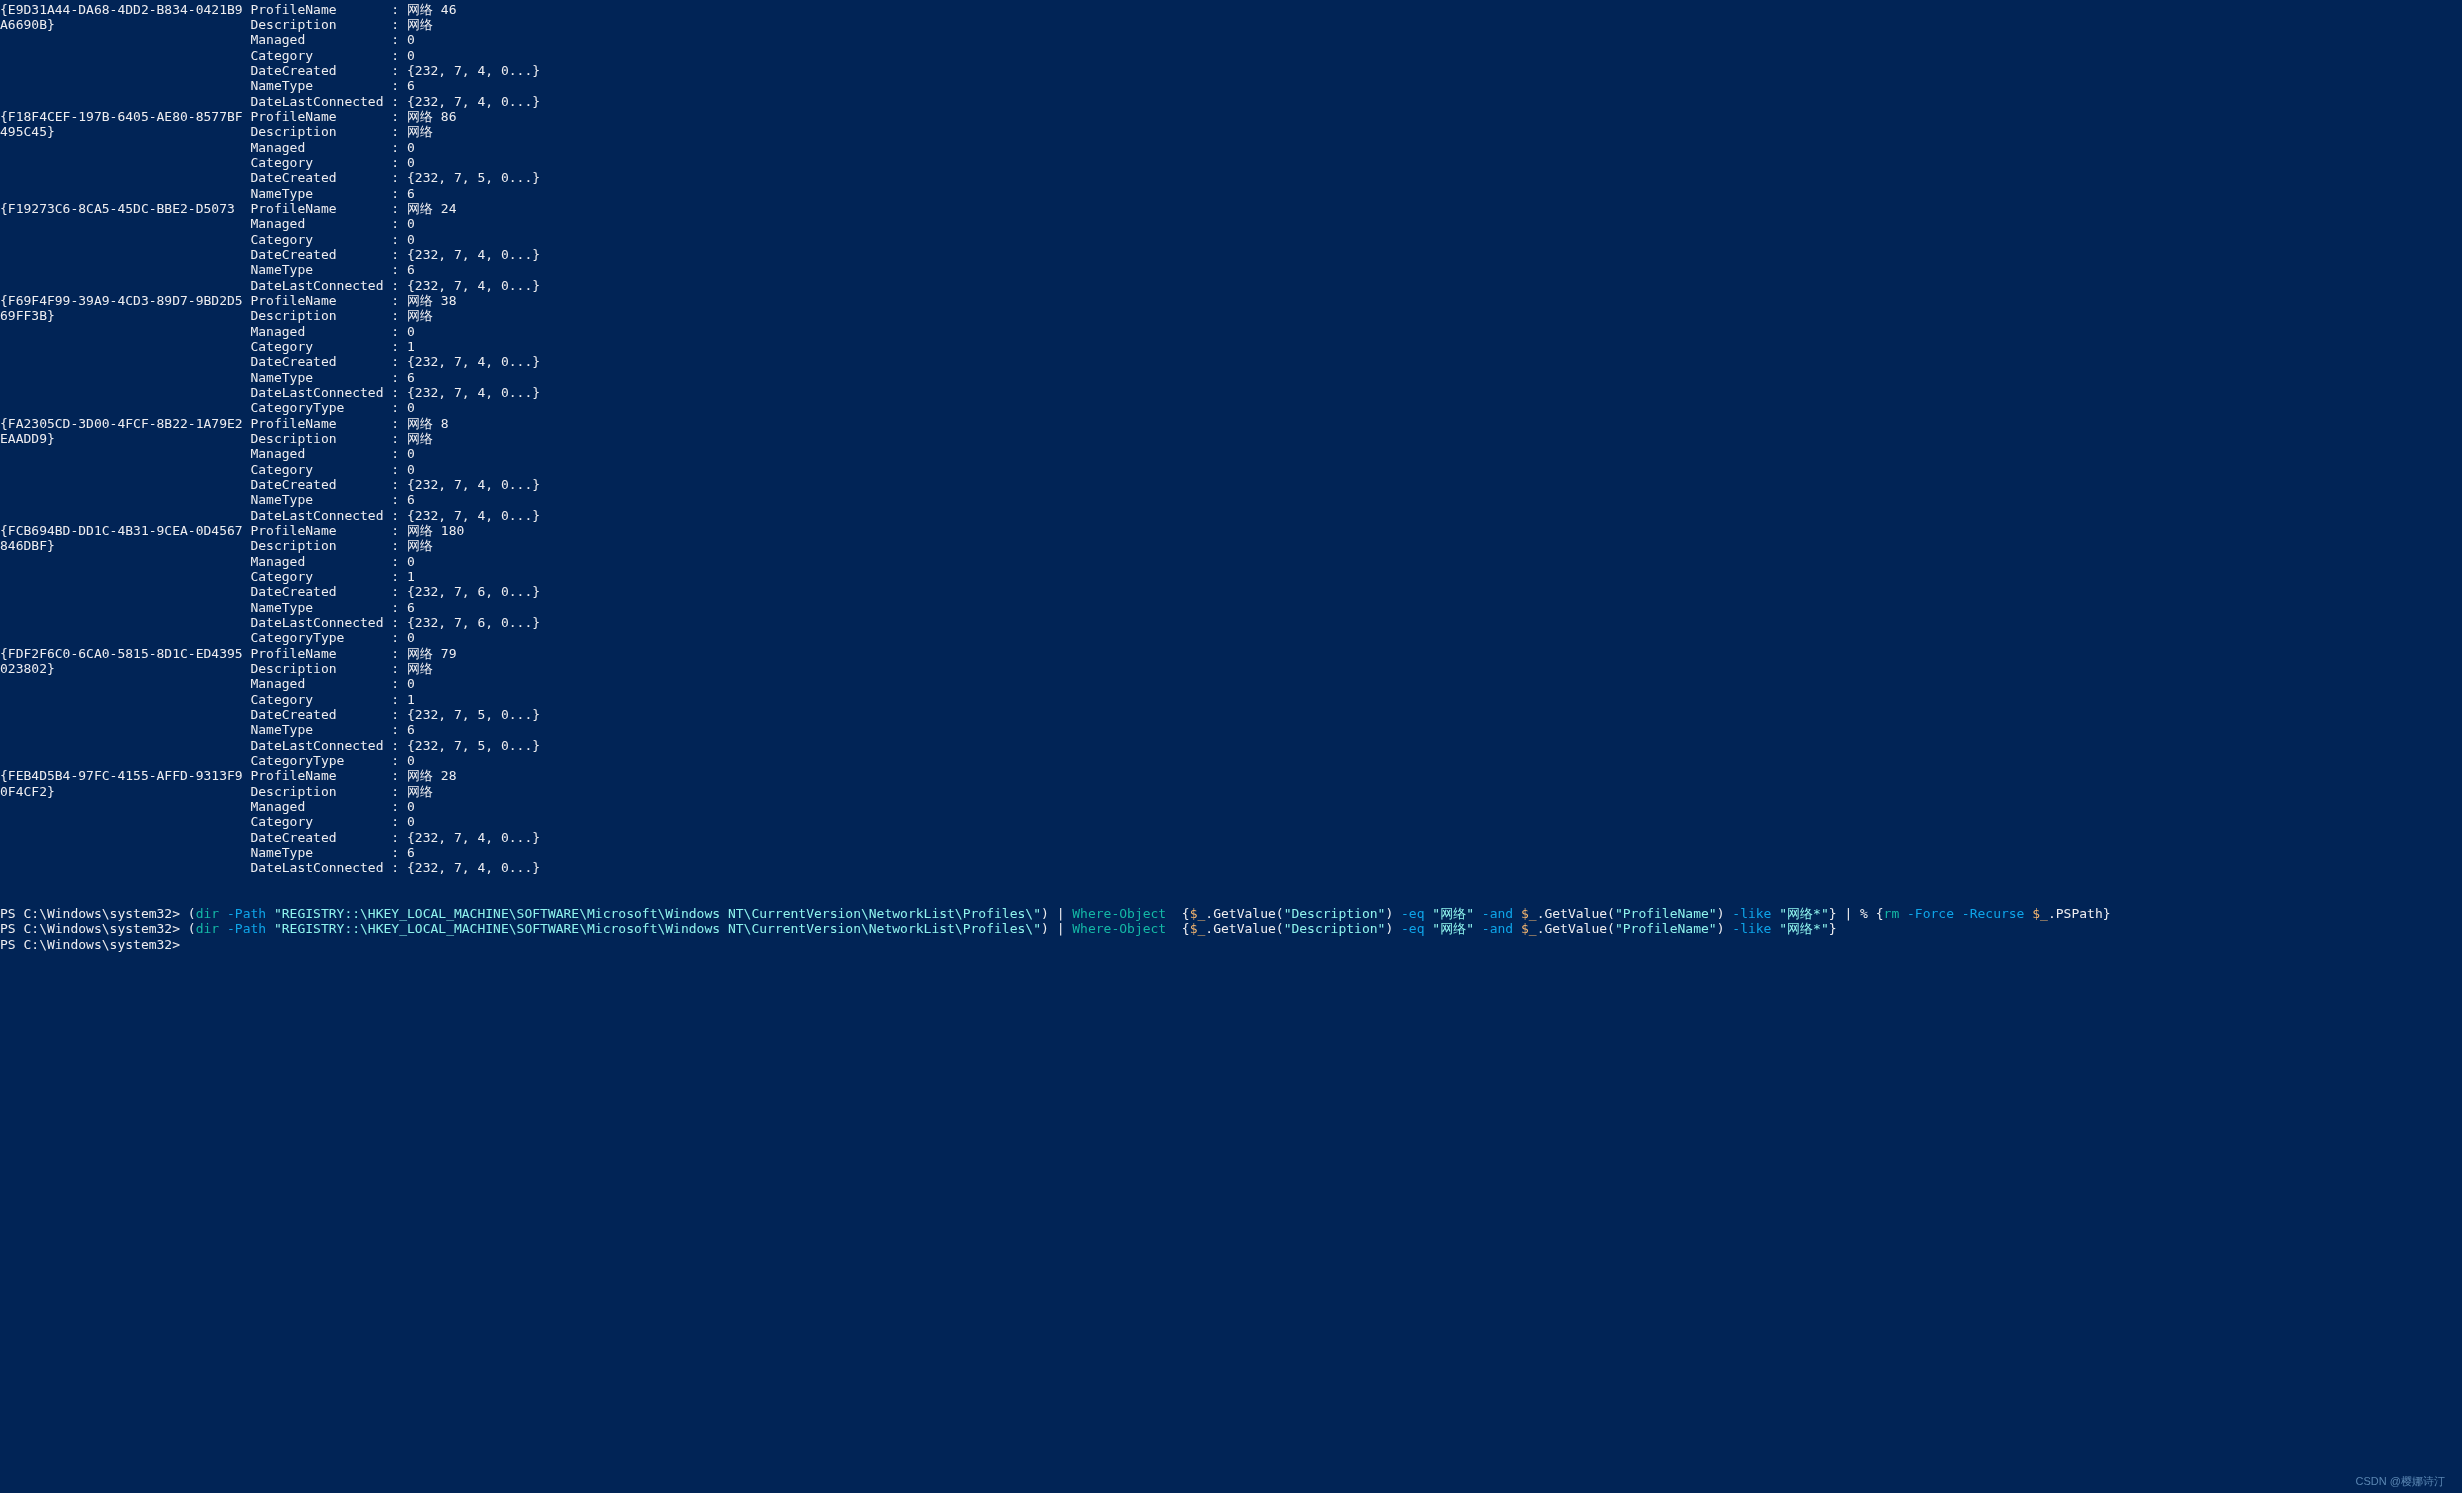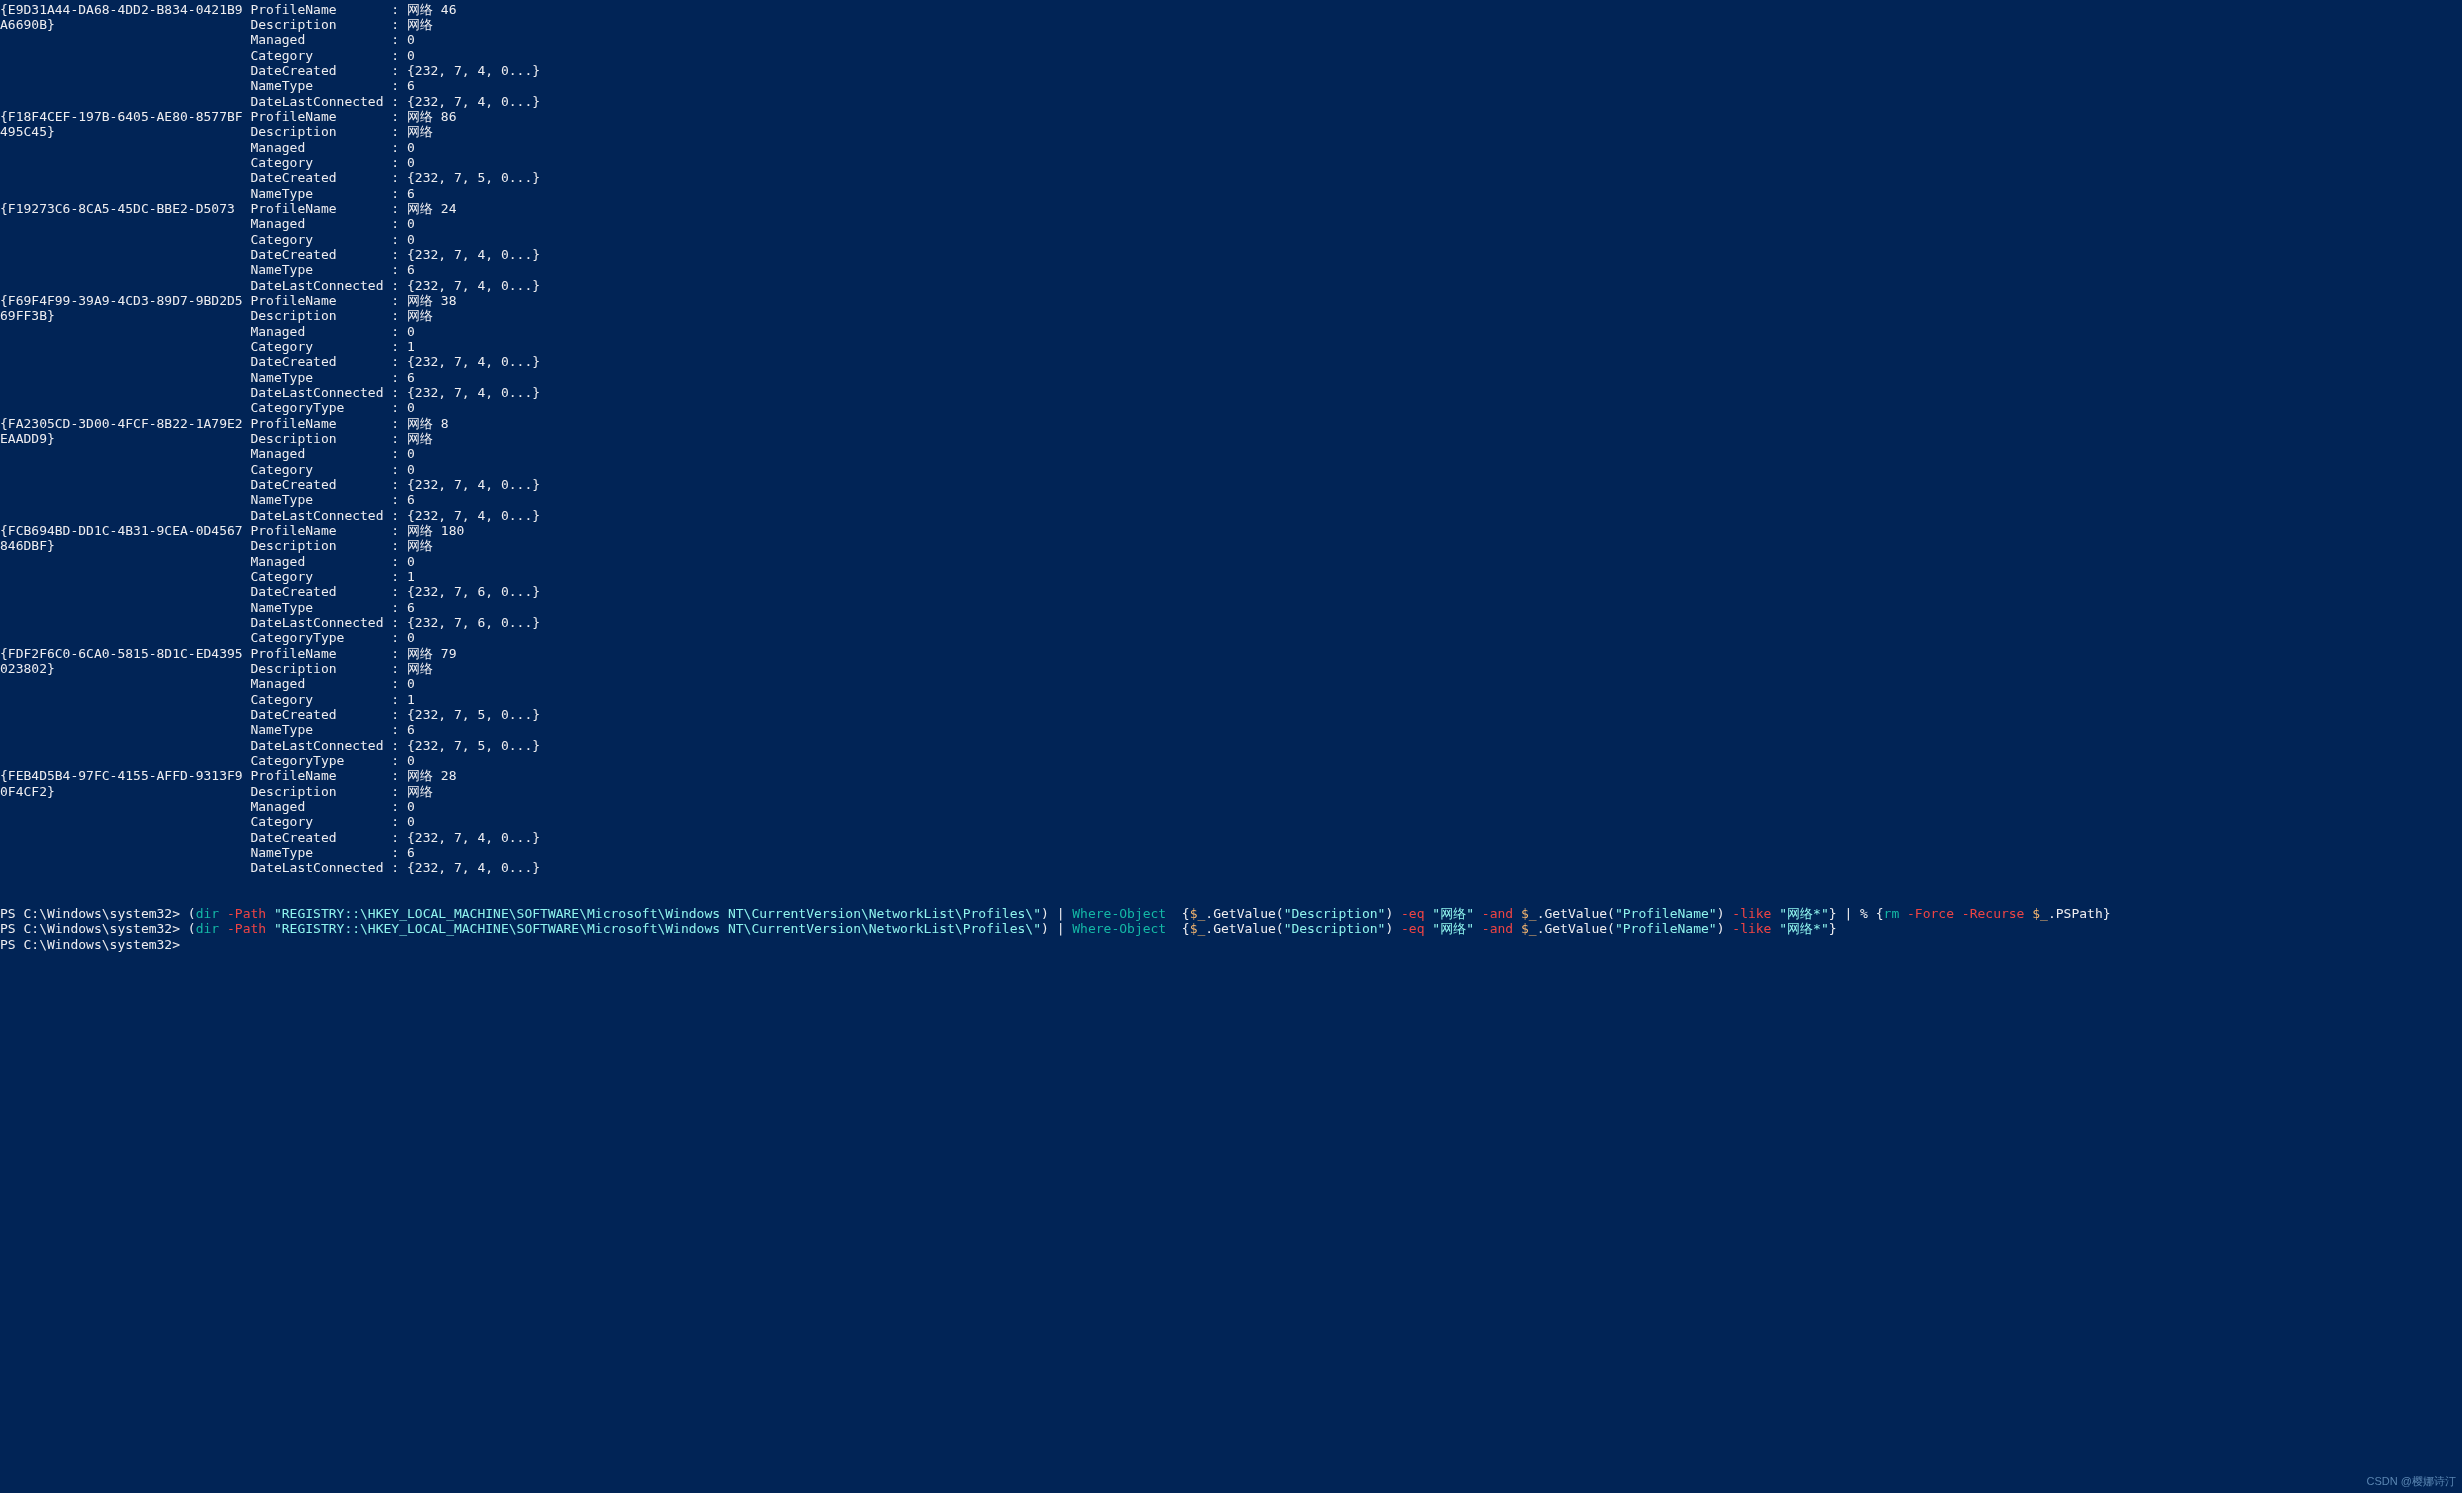--- a/index.html
+++ b/index.html
@@ -11,26 +11,26 @@
     font-size: 13px;
     line-height: 1.18;
     width: 2462px;
   }
   #term {
     white-space: pre;
     padding: 1.8px 0 9.2px 0;
   }
   .w  { color: #eeedf0; }
   .cy { color: #8ff4ee; } 
-  .gy { color: #ef4444; } 
+  .gy { color: #0ea5e9; } 
   .yl { color: #14b8a6; } 
   .or { color: #f4b56f; } 
   .watermark {
     position: fixed;
-    right: 6px;
+    right: 17px;
     bottom: 5.5px;
     color: #7faed8;
     font-size: 11px;
     font-family: sans-serif;
     opacity: 0.7;
     pointer-events: none;
     text-align: center;
   }
 </style>
 </head>

